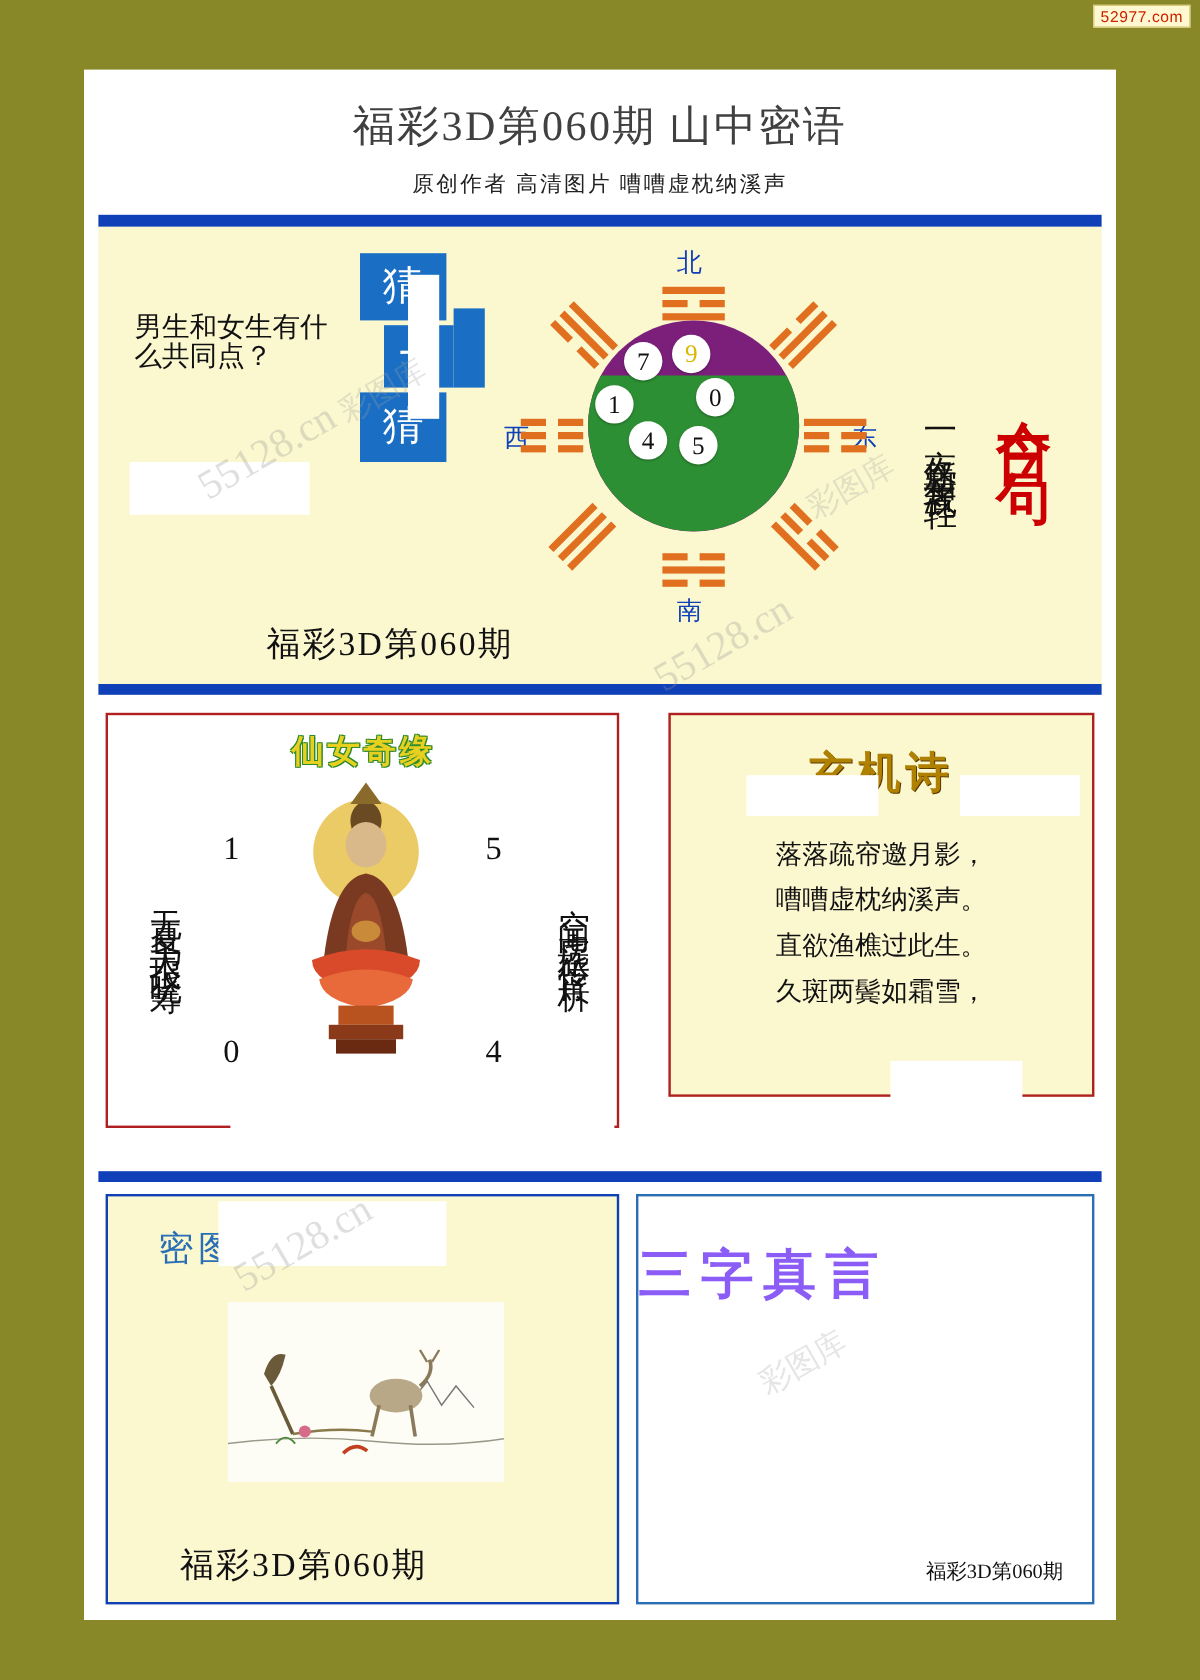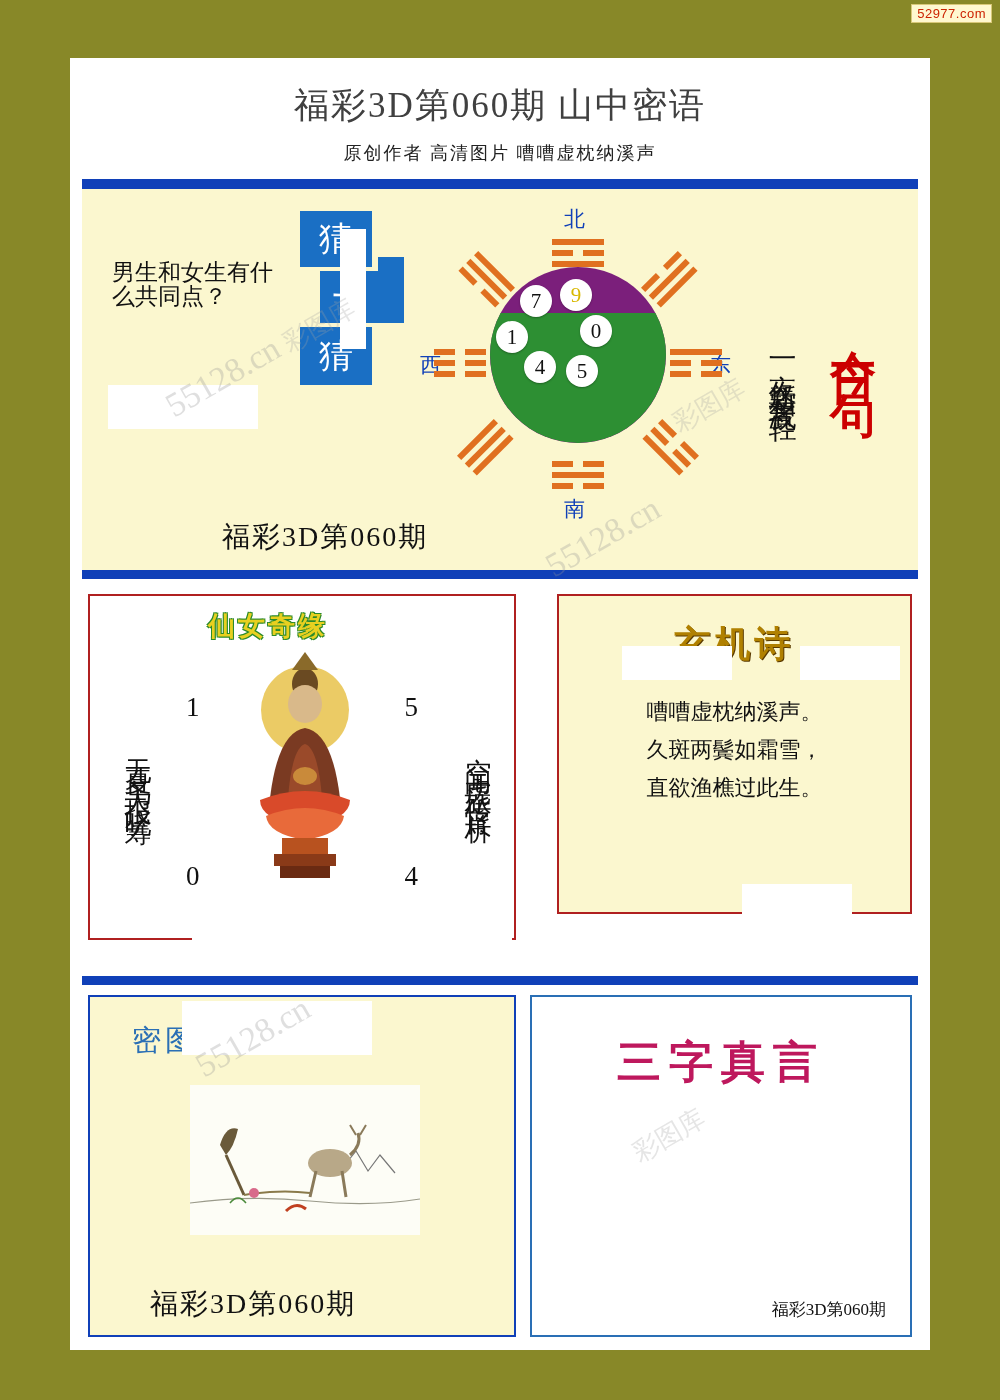--- a/index.html
+++ b/index.html
@@ -249,20 +249,21 @@
     writing-mode: vertical-rl;
     letter-spacing: 10px;
     color: #111;
     font-family: "Liberation Serif", serif;
     text-align: center;
   }
   .xiannv {
     position: absolute;
     left: 118px; top: 12px;
     width: 190px;
+    text-align: center;
     font-size: 27px;
     font-weight: bold;
     color: #e8d020;
     font-family: "Liberation Serif", serif;
     letter-spacing: 3px;
     text-shadow: 1px 1px 0 #2b8a2b, -1px -1px 0 #2b8a2b, 1px -1px 0 #2b8a2b, -1px 1px 0 #2b8a2b;
   }
   .buddha-box {
     position: absolute;
     left: 140px; top: 52px;
@@ -344,23 +345,22 @@
   .panel-san {
     position: absolute;
     right: 6px; top: 10px;
     width: 382px; height: 342px;
     background: #ffffff;
     border: 2px solid #2a6fb5;
     box-sizing: border-box;
   }
   .san-title {
     margin-top: 36px;
-    text-align: center;
     font-size: 44px;
-    color: #be185d;
+    color: #8b5cf6;
     font-family: "Liberation Serif", serif;
     letter-spacing: 8px;
     font-weight: bold;
   }
   .san-word {
     margin-top: 96px;
     text-align: center;
     font-size: 34px;
     color: #111;
     letter-spacing: 4px;
@@ -501,23 +501,24 @@
 
         <div class="corner-num cn-tl">1</div>
         <div class="corner-num cn-tr">5</div>
         <div class="corner-num cn-bl">0</div>
         <div class="corner-num cn-br">4</div>
       </div>
 
       <div class="panel-right">
         <div class="xuanji-title">玄机诗</div>
         <div class="xuanji-body">
+          <div>落落疏帘邀月影，</div>
           <div>嘈嘈虚枕纳溪声。</div>
+          <div>直欲渔樵过此生。</div>
           <div>久斑两鬓如霜雪，</div>
-          <div>直欲渔樵过此生。</div>
         </div>
       </div>
       <div class="white-patch" style="left:540px;top:58px;width:110px;height:34px;"></div>
       <div class="white-patch" style="left:718px;top:58px;width:100px;height:34px;"></div>
       <div class="white-patch" style="left:660px;top:296px;width:110px;height:50px;"></div>
       <div class="white-patch" style="left:110px;top:310px;width:320px;height:60px;"></div>
     </div>
 
     <div class="row3">
       <div class="panel-mi">

